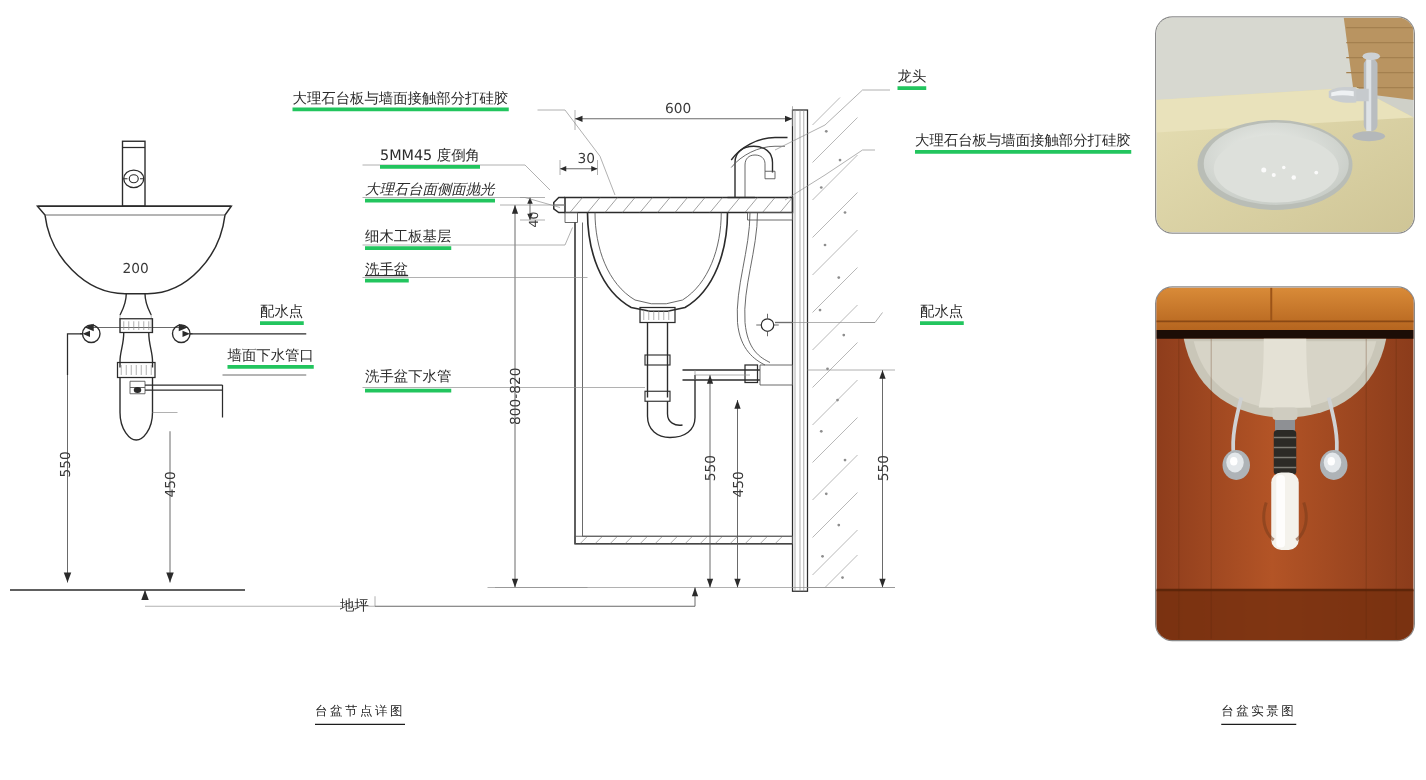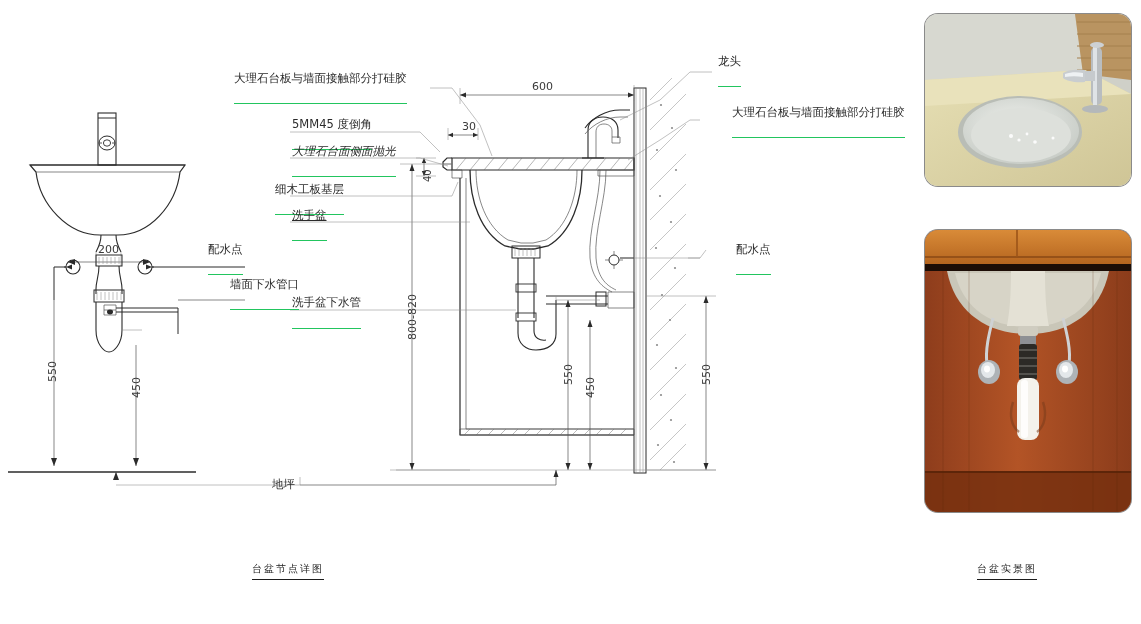--- a/index.html
+++ b/index.html
@@ -16,21 +16,21 @@
     overflow: hidden;
   }
   .lbl {
     position: absolute;
     font-size: 11.5px;
     color: #2b2b2b;
     white-space: nowrap;
     line-height: 1.1;
     font-family: "DejaVu Sans", "Liberation Sans", sans-serif;
   }
-  .lbl.ul { border-bottom: 1px solid #22c55e; padding-bottom: 18px; }
+  .lbl.ul { border-bottom: 3px solid #22c55e; padding-bottom: 1px; }
   .dim {
     position: absolute;
     font-size: 11px;
     color: #3a3a3a;
     white-space: nowrap;
     font-family: "DejaVu Sans", "Liberation Sans", sans-serif;
   }
   .dim.vert {
     transform-origin: left top;
     transform: rotate(-90deg);
@@ -259,34 +259,34 @@
       <path d="M290 222 L470 222" class="xthin"></path>
       <path d="M290 310 L516 310" class="xthin"></path>
       <path d="M712 72 L690 72 L660 100 L620 120" class="xthin"></path>
       <path d="M700 120 L690 120 L660 140 L628 160" class="xthin"></path>
       <path d="M688 258 L700 258 L706 250" class="xthin"></path>
       <path d="M620 258 H700" class="xthin"></path>
     </g>
   </svg>
 
   <div class="lbl ul" style="left:234px; top:72px;">大理石台板与墙面接触部分打硅胶</div>
-  <div class="lbl ul" style="left:292px; top:118px;">5MM45 度倒角</div>
+  <div class="lbl ul" style="left:304px; top:118px;">5MM45 度倒角</div>
   <div class="lbl ul" style="left:292px; top:145px;font-style:italic;">大理石台面侧面抛光</div>
-  <div class="lbl ul" style="left:275px; top:183px;">细木工板基层</div>
+  <div class="lbl ul" style="left:292px; top:183px;">细木工板基层</div>
   <div class="lbl ul" style="left:292px; top:209px;text-decoration:underline;">洗手盆</div>
   <div class="lbl ul" style="left:292px; top:297px;font-family:Liberation Mono, monospace;">洗手盆下水管</div>
   <div class="lbl ul" style="left:718px; top:55px;">龙头</div>
   <div class="lbl ul" style="left:732px; top:106px;">大理石台板与墙面接触部分打硅胶</div>
 
   <div class="lbl ul" style="left:208px; top:243px;">配水点</div>
-  <div class="lbl ul" style="left:182px; top:278px;margin-left:48px;">墙面下水管口</div>
+  <div class="lbl ul" style="left:182px; top:278px;">墙面下水管口</div>
   <div class="lbl ul" style="left:736px; top:243px;">配水点</div>
   <div class="lbl" style="left:272px; top:478px;">地坪</div>
 
-  <div class="dim" style="left:98px; top:208px;margin-top:35px;">200</div>
+  <div class="dim" style="left:98px; top:208px;">200</div>
   <div class="dim vert" style="left:46px; top:382px;">550</div>
   <div class="dim vert" style="left:130px; top:398px;">450</div>
 
   <div class="dim" style="left:532px; top:80px;">600</div>
   <div class="dim" style="left:462px; top:120px;">30</div>
   <div class="dim vert" style="left:422px; top:182px; font-size:10px;">40</div>
   <div class="dim vert" style="left:406px; top:340px;">800-820</div>
   <div class="dim vert" style="left:562px; top:385px;">550</div>
   <div class="dim vert" style="left:584px; top:398px;">450</div>
   <div class="dim vert" style="left:700px; top:385px;">550</div>

